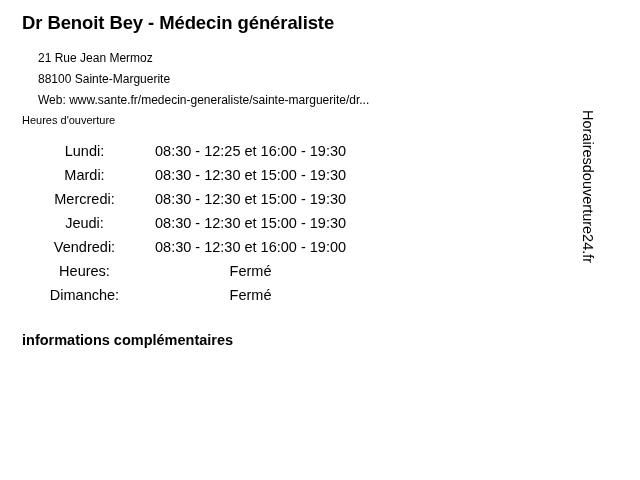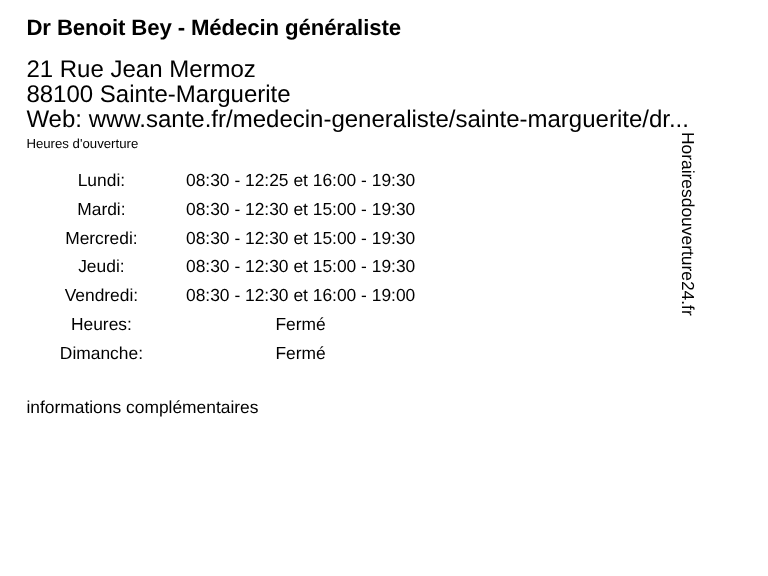--- a/index.html
+++ b/index.html
@@ -14,38 +14,40 @@
     color: #000000;
     overflow: hidden;
     position: relative;
   }
   .page {
     position: absolute;
     left: 0;
     top: 0;
     width: 584px;
     height: 480px;
+    padding-left: 16px;
   }
   .content {
     position: absolute;
     left: 22px;
     top: 12px;
     width: 570px;
   }
   .title {
     font-size: 18.5px;
     font-weight: bold;
     letter-spacing: -0.1px;
     margin: 0 0 14px 0;
     line-height: 22px;
   }
   .addr-line {
-    font-size: 20px;
+    font-size: 12px;
     line-height: 21px;
     white-space: nowrap;
+    margin-left: 16px;
   }
   .section-head {
     font-size: 11px;
     font-weight: normal;
     margin-bottom: 13px;
     line-height: 18px;
   }
   table.hours {
     border-collapse: collapse;
     font-size: 14.5px;
@@ -56,21 +58,21 @@
     line-height: 18px;
     white-space: nowrap;
     text-align: center;
   }
   table.hours td.day {
     width: 125px;
     padding-right: 8px;
   }
   .extra-head {
     font-size: 14.5px;
-    font-weight: normal;
+    font-weight: bold;
     margin-top: 21px;
     margin-bottom: 13px;
     line-height: 18px;
   }
   .extra-text {
     font-size: 14.5px;
     line-height: 18px;
   }
   .vertical-brand {
     position: absolute;

